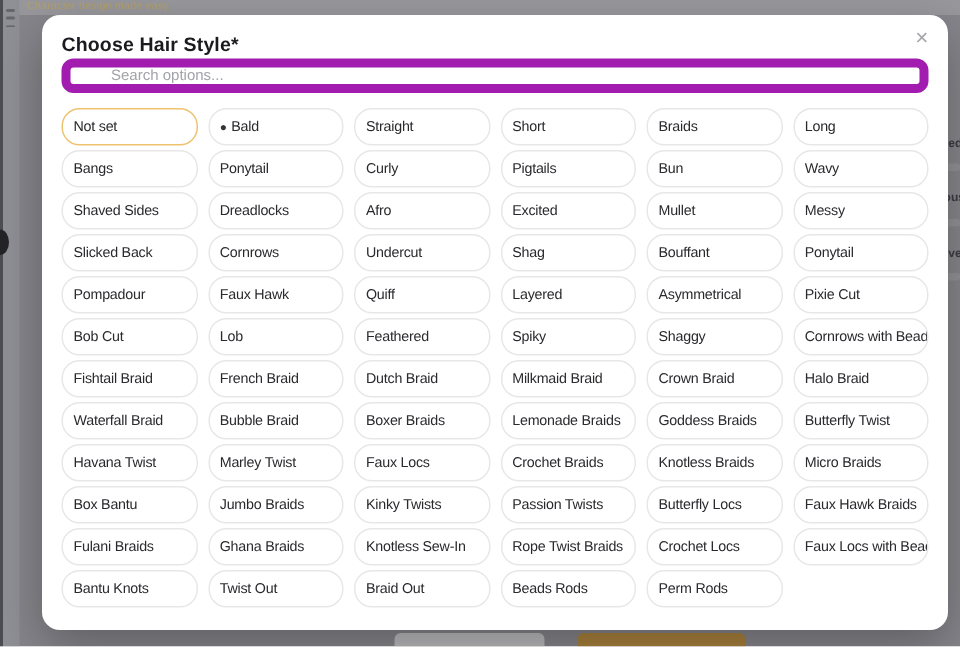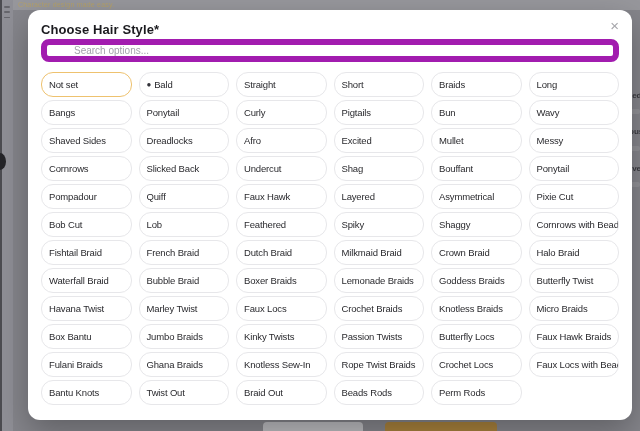--- a/index.html
+++ b/index.html
@@ -154,56 +154,56 @@
         <div class="opt">
 
           <span>Mullet</span>
         </div>
         <div class="opt">
 
           <span>Messy</span>
         </div>
         <div class="opt">
 
+          <span>Slicked Back</span>
+        </div>
+        <div class="opt">
+
           <span>Cornrows</span>
         </div>
         <div class="opt">
 
-          <span>Slicked Back</span>
-        </div>
-        <div class="opt">
-
           <span>Undercut</span>
         </div>
         <div class="opt">
 
           <span>Shag</span>
         </div>
         <div class="opt">
 
           <span>Bouffant</span>
         </div>
         <div class="opt">
 
           <span>Ponytail</span>
         </div>
         <div class="opt">
 
           <span>Pompadour</span>
         </div>
         <div class="opt">
 
+          <span>Faux Hawk</span>
+        </div>
+        <div class="opt">
+
           <span>Quiff</span>
         </div>
         <div class="opt">
 
-          <span>Faux Hawk</span>
-        </div>
-        <div class="opt">
-
           <span>Layered</span>
         </div>
         <div class="opt">
 
           <span>Asymmetrical</span>
         </div>
         <div class="opt">
 
           <span>Pixie Cut</span>
         </div>

